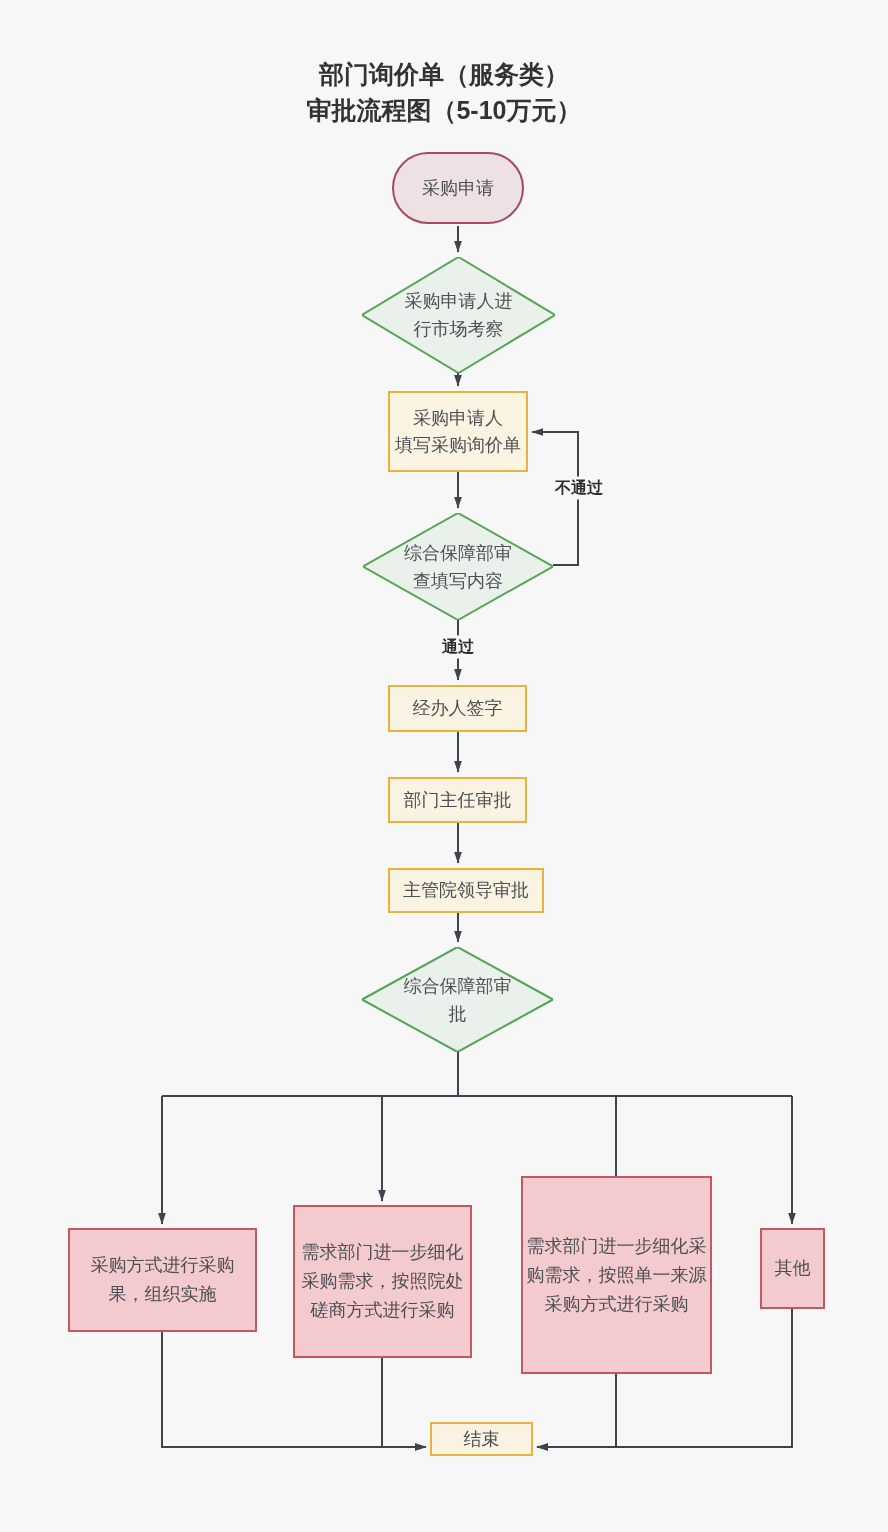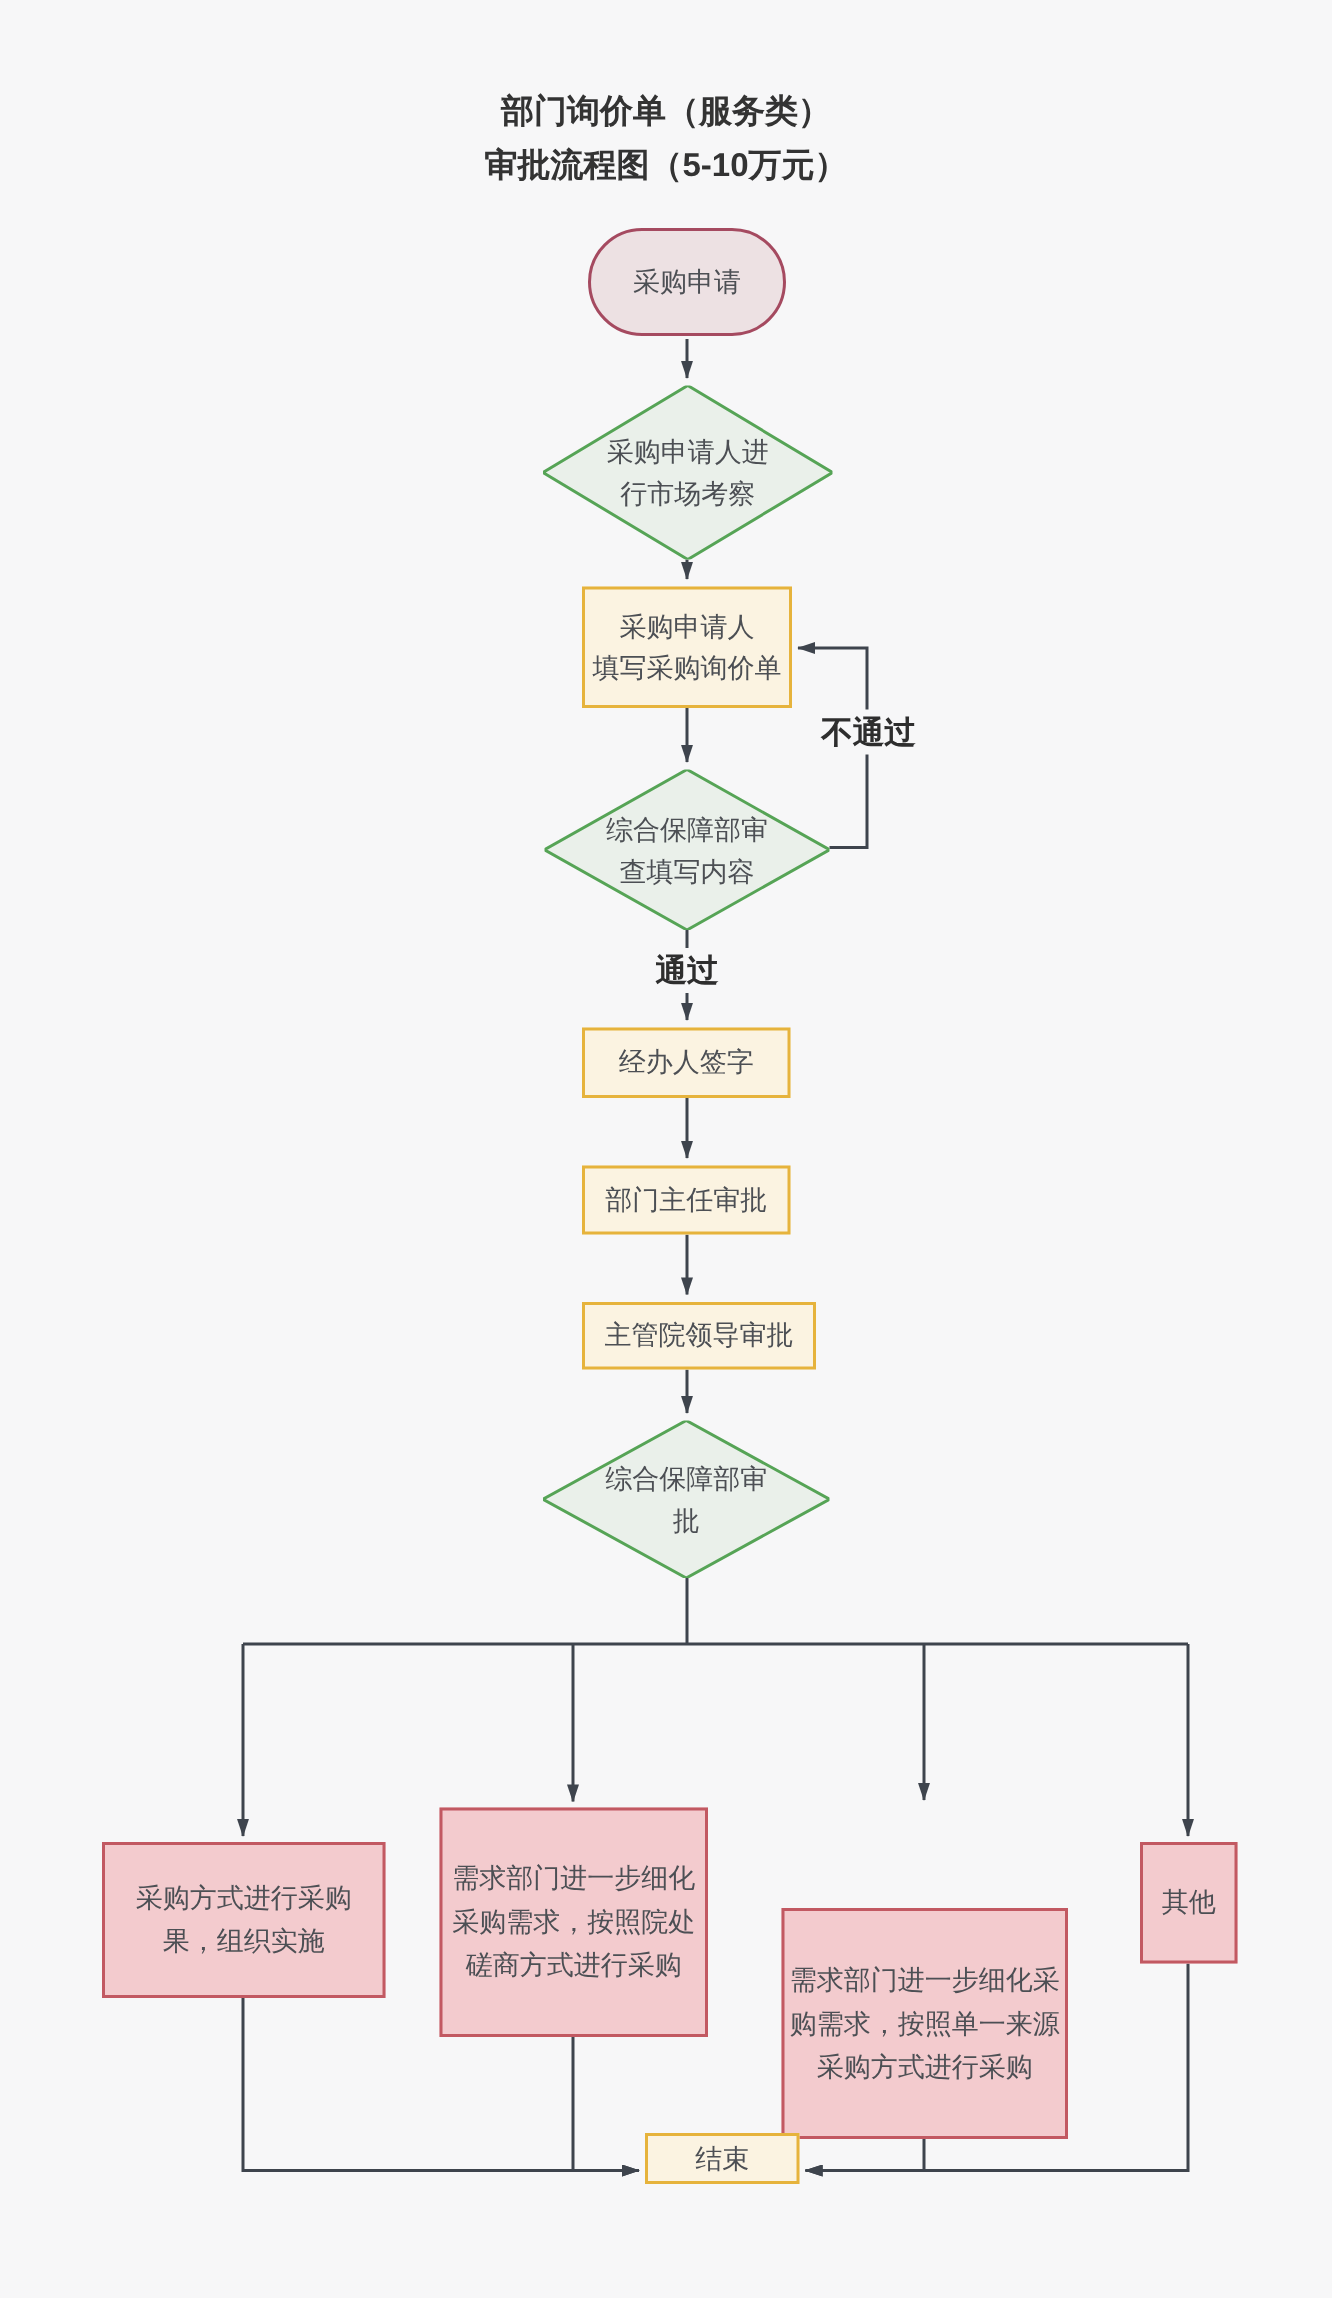--- a/index.html
+++ b/index.html
@@ -10,56 +10,56 @@
     --branch-fill:#f3cbce; --branch-border:#c25962;
   }
   html,body{margin:0;padding:0;}
   body{background:var(--page-bg);}
   #canvas{
     position:relative; width:888px; height:1532px; background:var(--page-bg);
     font-family:"Liberation Sans","DejaVu Sans",sans-serif; overflow:hidden;
   }
   .title{
     position:absolute; top:56px; left:0; width:100%; text-align:center;
-    font-size:22px; font-weight:bold; color:var(--title-text); line-height:36px;
+    font-size:25px; font-weight:bold; color:var(--title-text); line-height:36px;
   }
   .title .tline{display:block;}
   #edges{position:absolute; left:0; top:0;}
   #edges path{stroke:var(--connector); stroke-width:2; fill:none;}
   #edges .arrowhead{fill:var(--connector); stroke:none;}
   .node{
     position:absolute; box-sizing:border-box; display:flex; flex-direction:column;
     align-items:center; justify-content:center; text-align:center;
     font-size:18px; color:var(--text); line-height:27px; z-index:2;
   }
   .node .line{display:block; white-space:nowrap;}
   .terminator{background:var(--start-fill); border:2px solid var(--start-border); border-radius:36px;}
   .process{background:var(--process-fill); border:2px solid var(--process-border);}
   .branch{background:var(--branch-fill); border:2px solid var(--branch-border); line-height:29px;}
   .decision{background:transparent; border:none; line-height:28px;}
   .decision svg{position:absolute; left:0; top:0; width:100%; height:100%;}
   .decision polygon{fill:var(--decision-fill); stroke:var(--decision-border); stroke-width:2; vector-effect:non-scaling-stroke;}
   .decision .dlabel{position:relative; z-index:1;}
   .edge-label{
     position:absolute; transform:translate(-50%,-50%); background:var(--page-bg);
-    padding:1px 5px; font-weight:bold; font-size:21px; color:var(--label-text); z-index:3;
+    padding:1px 5px; font-weight:bold; font-size:16px; color:var(--label-text); z-index:3;
     white-space:nowrap;
   }
   
   .n-start   {left:392px; top:152px; width:132px; height:72px;}
   .n-survey  {left:362px; top:257px; width:193px; height:116px;}
   .n-fill    {left:388px; top:391px; width:140px; height:81px;}
   .n-review  {left:363px; top:513px; width:190px; height:107px;}
   .n-sign    {left:388px; top:685px; width:139px; height:47px;}
   .n-director{left:388px; top:777px; width:139px; height:46px;}
   .n-leader  {left:388px; top:868px; width:156px; height:45px;}
   .n-approve {left:362px; top:947px; width:191px; height:105px;}
   .n-box1    {left:68px;  top:1228px; width:189px; height:104px;}
   .n-box2    {left:293px; top:1205px; width:179px; height:153px;}
-  .n-box3    {left:521px; top:1272px; width:191px; height:154px;}
+  .n-box3    {left:521px; top:1176px; width:191px; height:198px;}
   .n-box4    {left:760px; top:1228px; width:65px;  height:81px;}
   .n-end     {left:430px; top:1422px; width:103px; height:34px;}
   .lbl-pass  {left:458px; top:647px;}
   .lbl-fail  {left:579px; top:488px;}
 </style>
 </head>
 <body>
 
 <div id="canvas">
 

